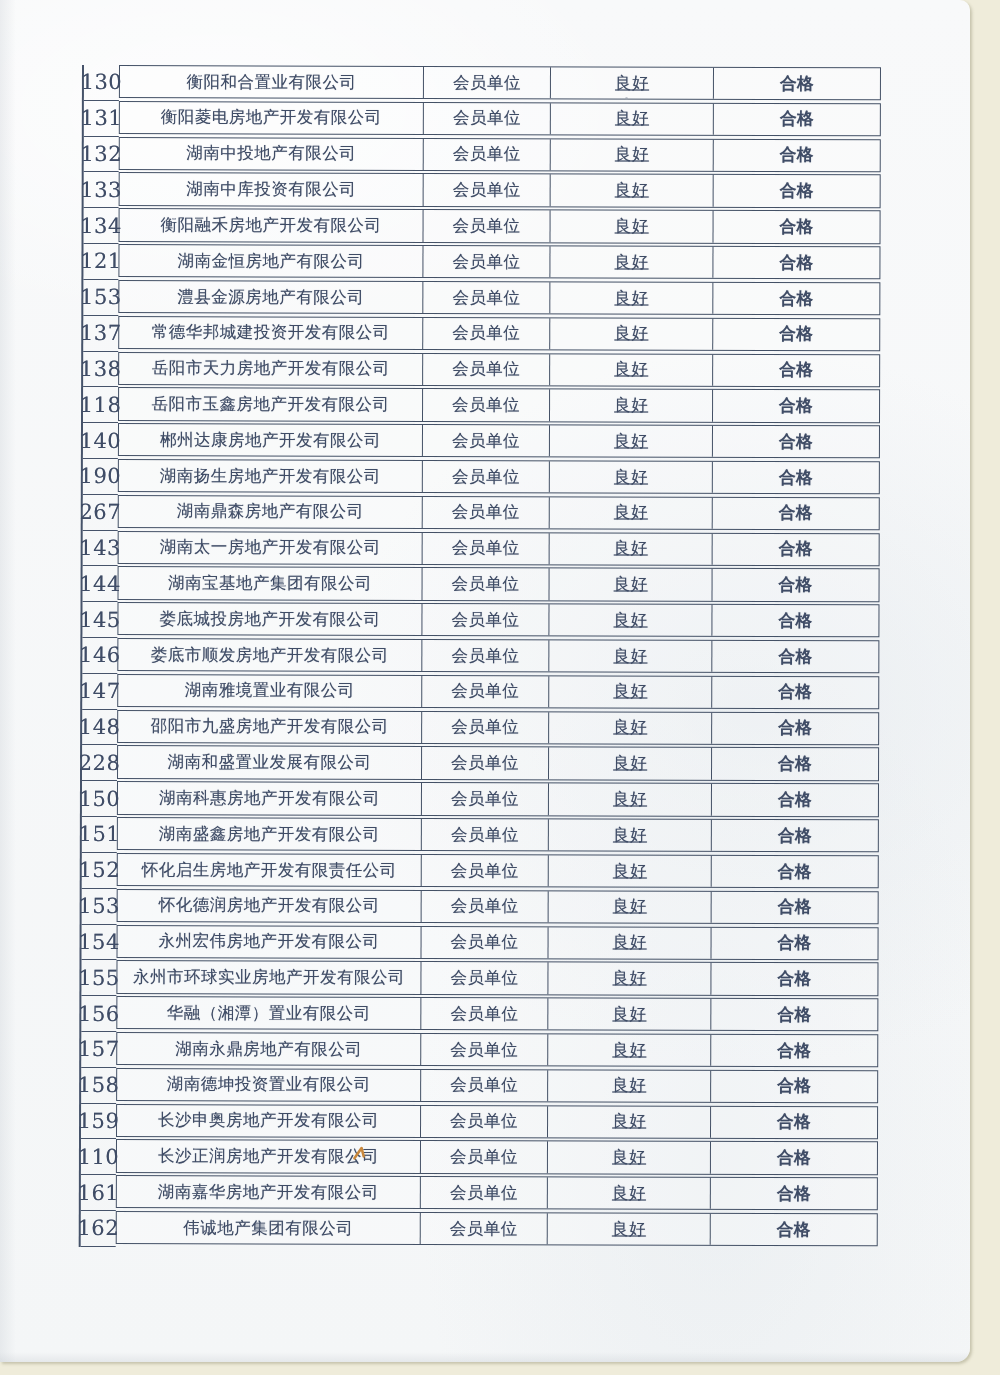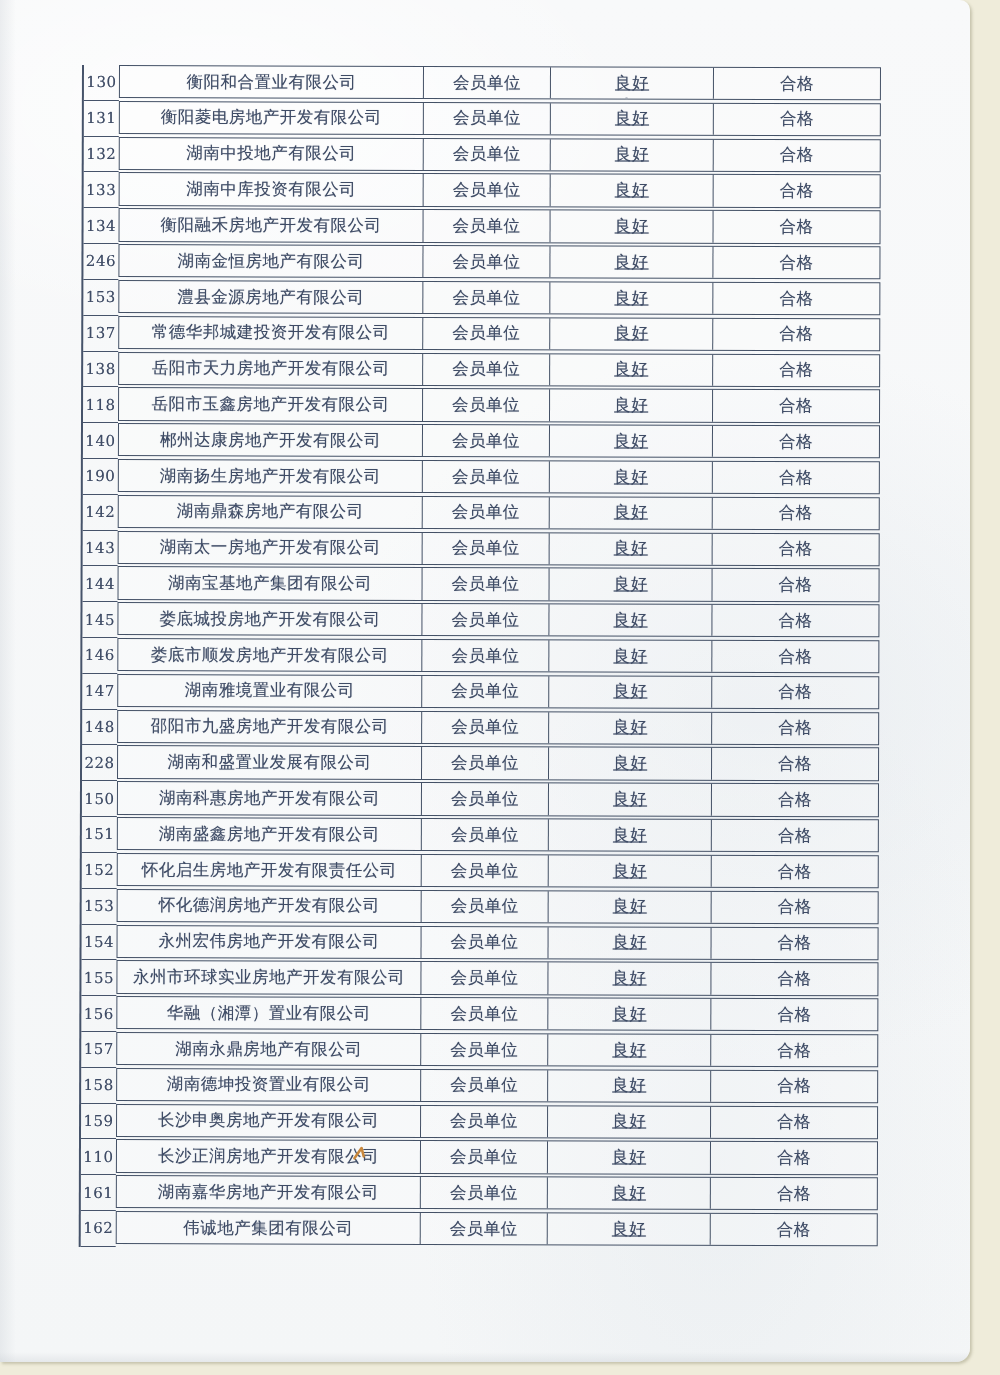--- a/index.html
+++ b/index.html
@@ -50,21 +50,21 @@
     left: 0; top: 0;
     width: 37px;
     border-left: 2px solid #46536a;
   }
   .numcell {
     height: 35.82px;
     border-bottom: 1.6px solid #46536a;
     display: flex;
     align-items: center;
     justify-content: center;
-    font-size: 15px;
+    font-size: 21px;
     letter-spacing: 0.5px;
     text-shadow: 0 0 0.6px rgba(63,76,102,0.55);
   }
 
   .maincol {
     margin-left: 37px;
     width: 762px;
   }
   .rowbox {
     height: 33.3px;
@@ -81,21 +81,21 @@
     justify-content: center;
     font-size: 16.5px;
     letter-spacing: 0.5px;
     white-space: nowrap;
     overflow: hidden;
     text-shadow: 0 0 0.7px rgba(63,76,102,0.5);
   }
   .c-company { flex: 305 0 0; }
   .c-member  { flex: 127 0 0; border-left: 1.6px solid #445166; }
   .c-credit  { flex: 163 0 0; border-left: 1.6px solid #445166; text-decoration: underline; }
-  .c-result  { flex: 167 0 0; border-left: 1.6px solid #445166; }
+  .c-result  { flex: 167 0 0; border-left: 1.6px solid #445166; font-weight: bold; }
 
   
   .ink-mark {
     position: absolute;
     left: 353px;
     top: 1146px;
     width: 16px;
     height: 15px;
     transform: rotate(6deg);
   }
@@ -120,35 +120,35 @@
   <div class="numcell">130</div>
 
   <div class="numcell">131</div>
 
   <div class="numcell">132</div>
 
   <div class="numcell">133</div>
 
   <div class="numcell">134</div>
 
-  <div class="numcell">246</div>
+  <div class="numcell">121</div>
 
   <div class="numcell">153</div>
 
   <div class="numcell">137</div>
 
   <div class="numcell">138</div>
 
   <div class="numcell">118</div>
 
   <div class="numcell">140</div>
 
   <div class="numcell">190</div>
 
-  <div class="numcell">142</div>
+  <div class="numcell">267</div>
 
   <div class="numcell">143</div>
 
   <div class="numcell">144</div>
 
   <div class="numcell">145</div>
 
   <div class="numcell">146</div>
 
   <div class="numcell">147</div>

